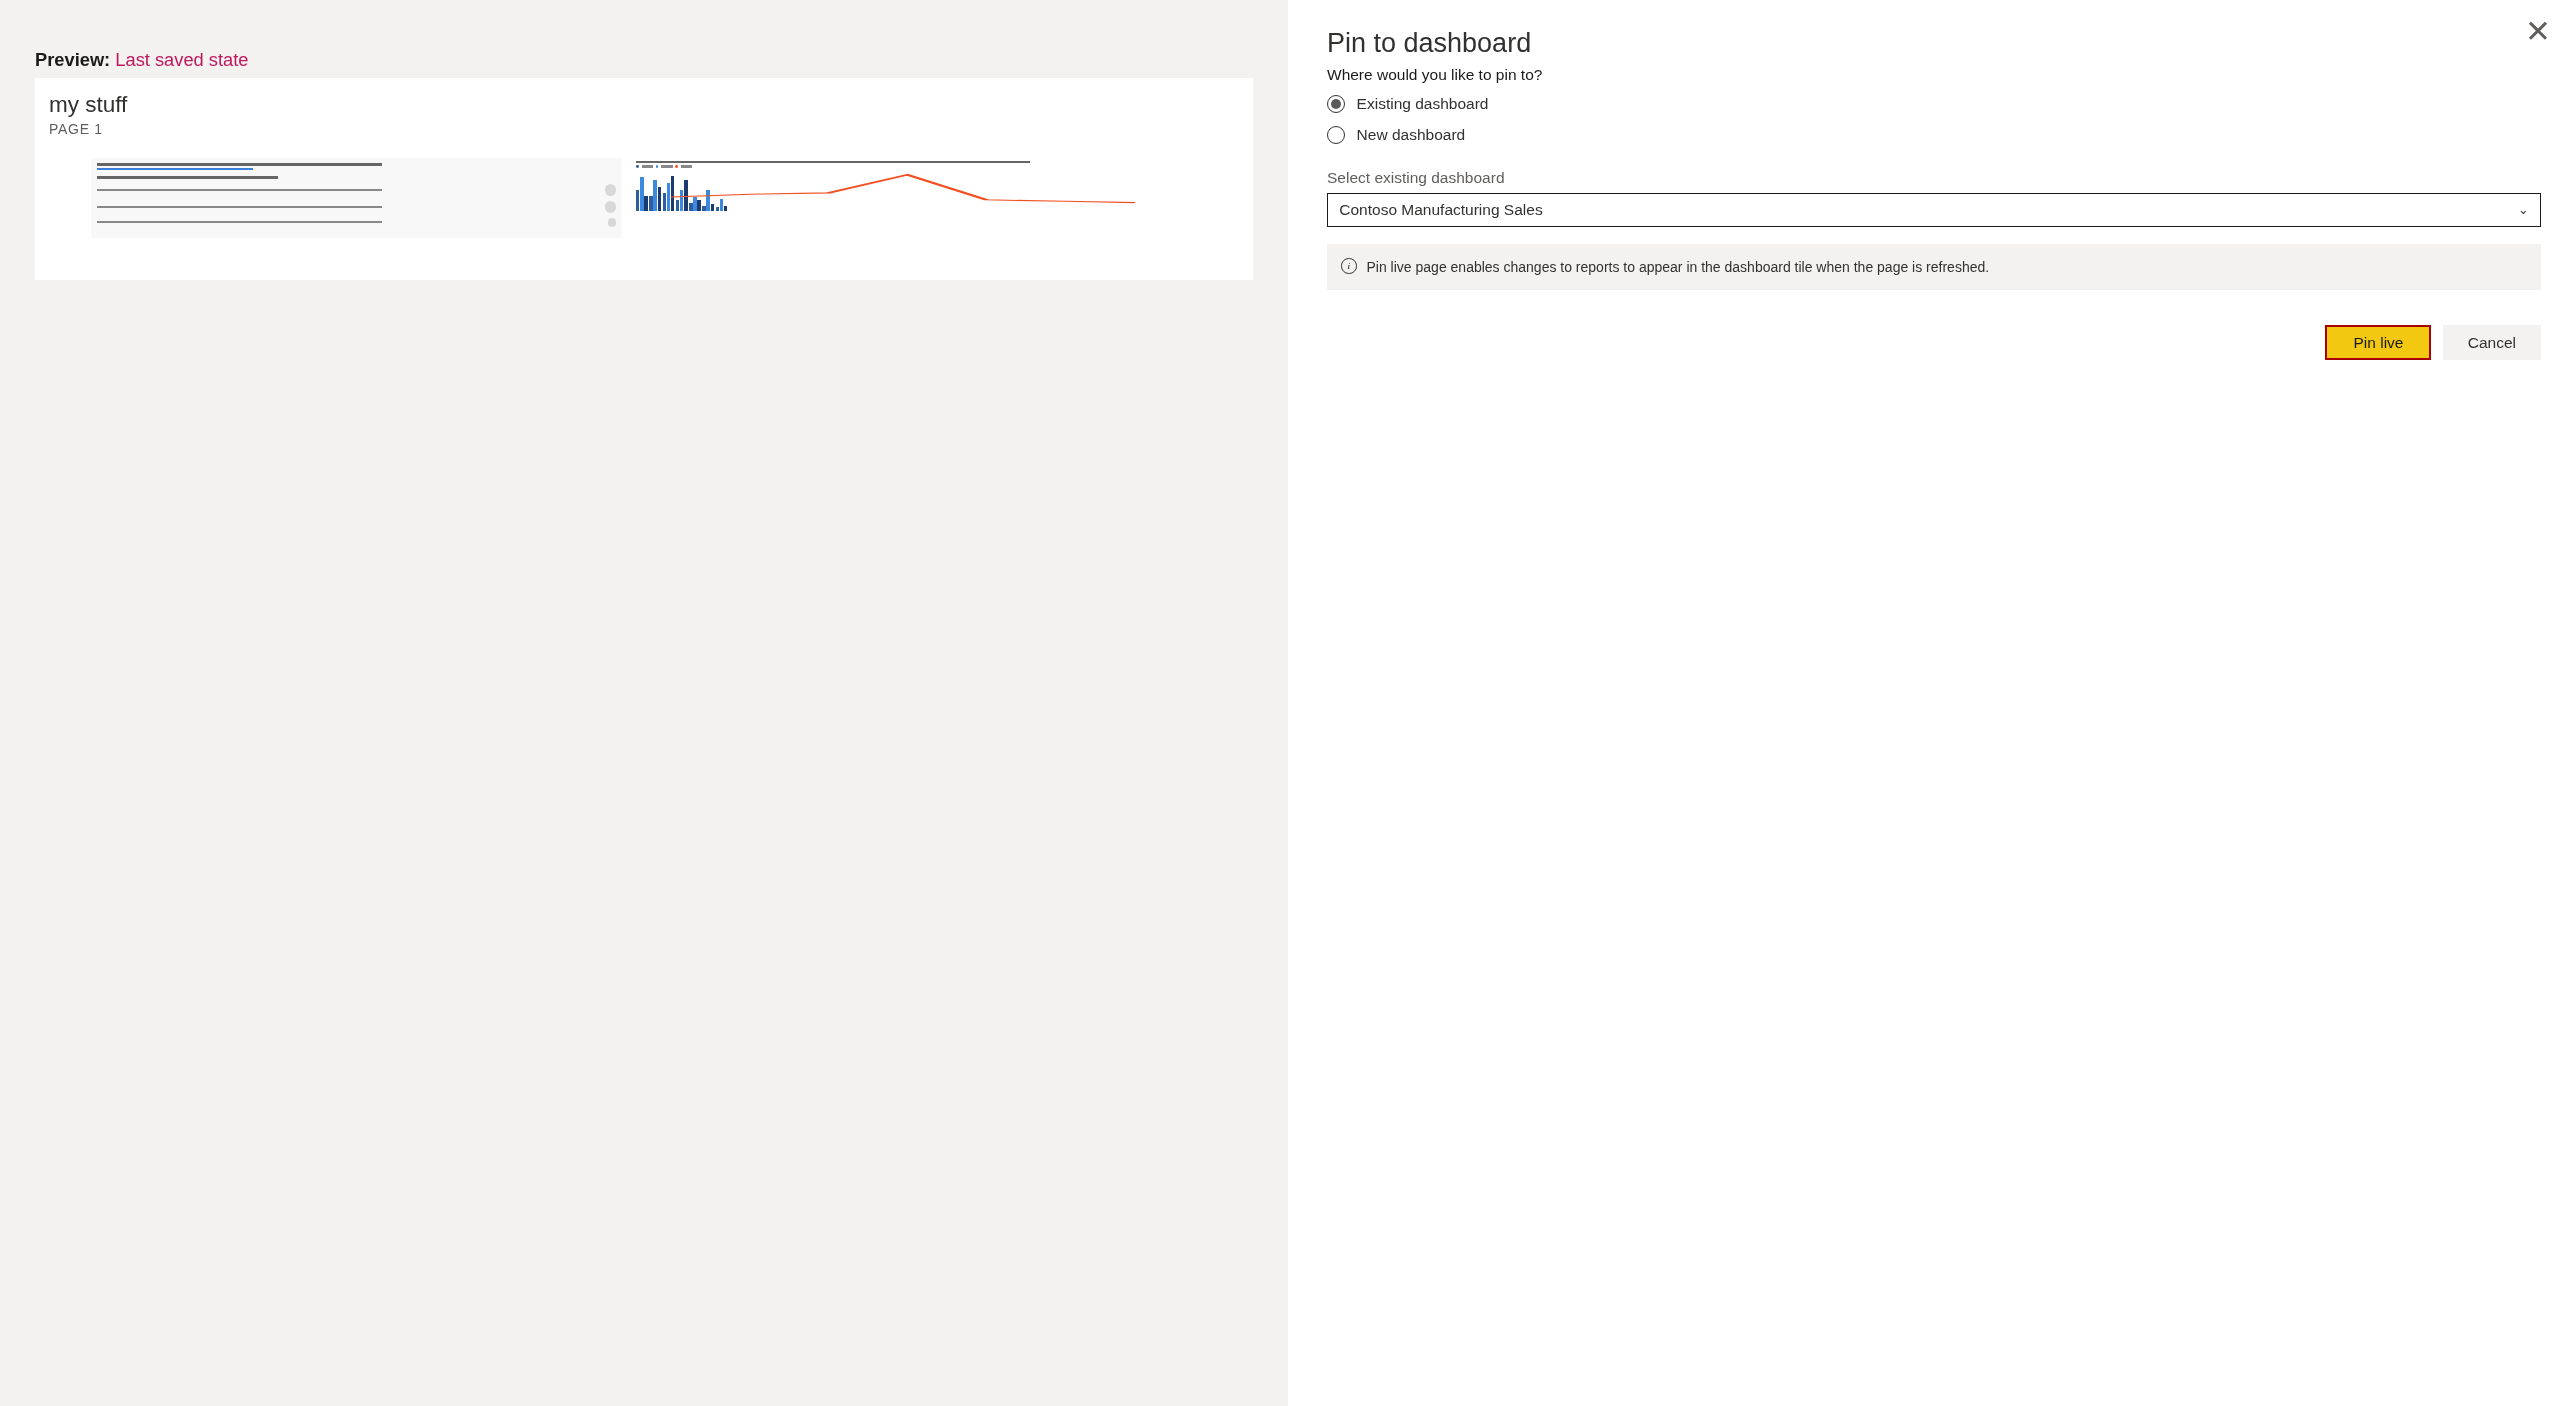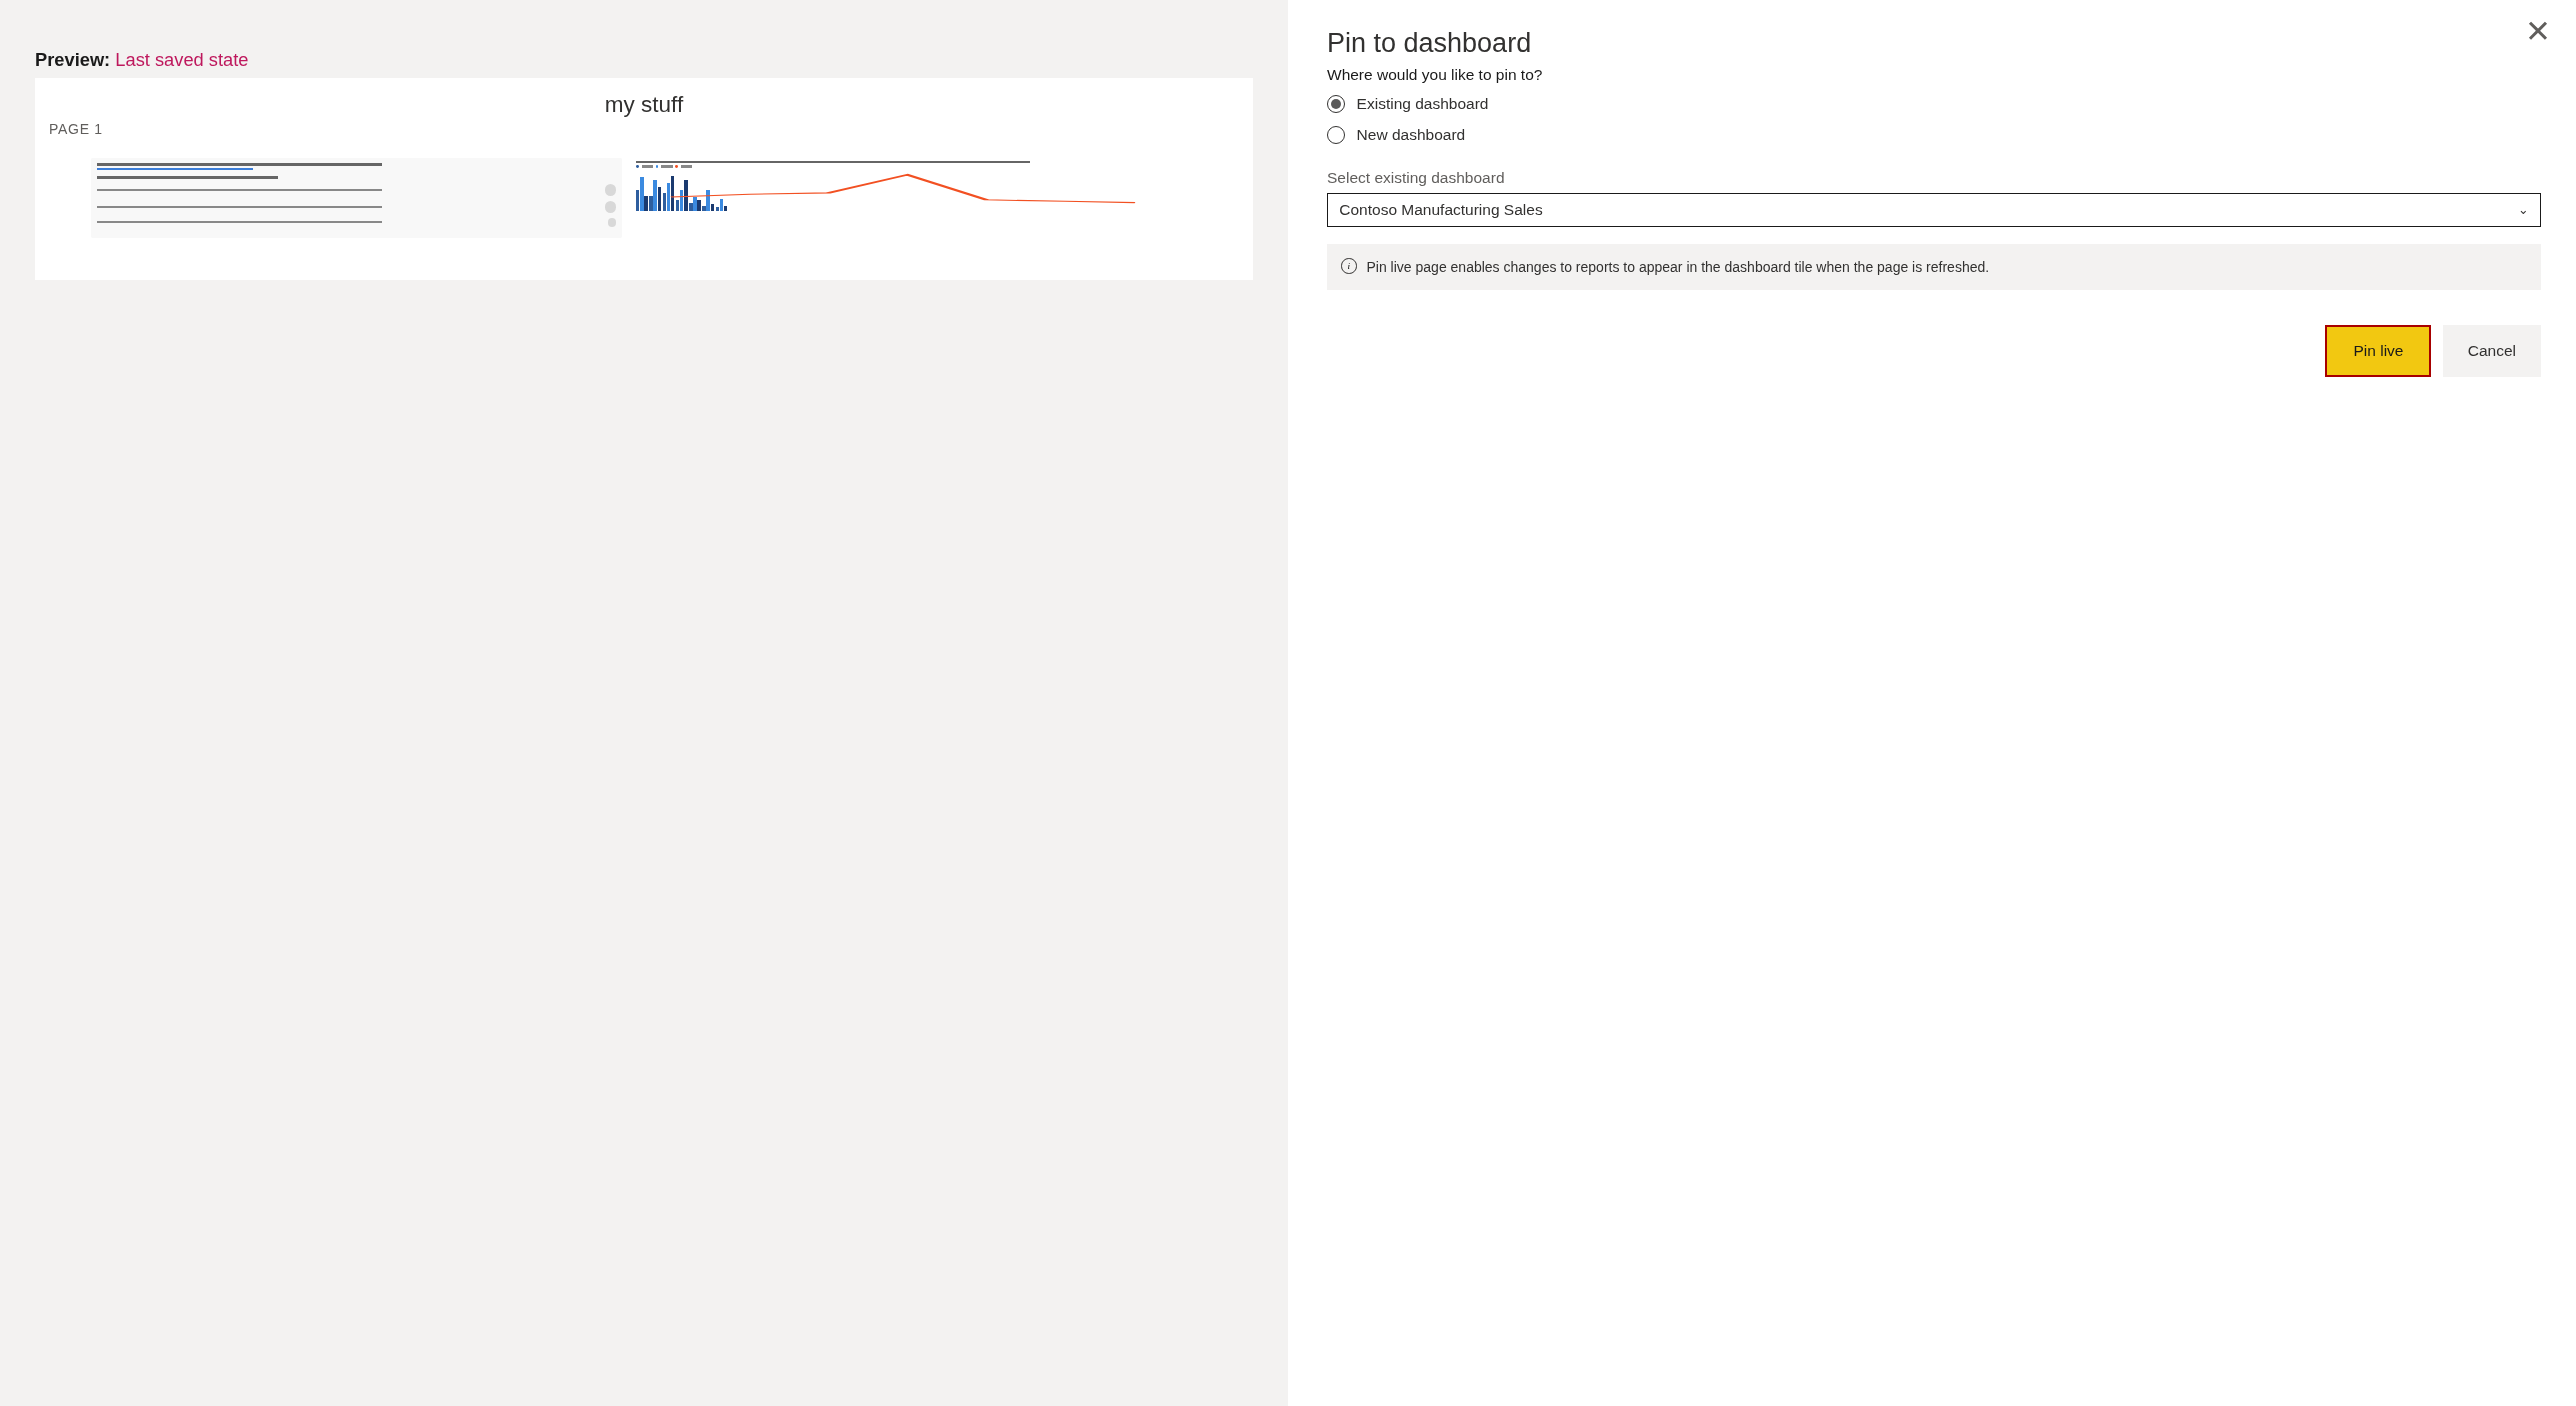--- a/index.html
+++ b/index.html
@@ -36,21 +36,20 @@
       background: white;
       padding: 14px 14px 42px 14px;
       margin-top: 5.6px;
       width: 100%;
     }
     .preview-title {
       font-size: 22.5px;
       color: #323130;
       font-weight: 400;
       margin-bottom: 2.8px;
-      text-align: center;
     }
     .preview-page {
       font-size: 14px;
       color: #605e5c;
       letter-spacing: 0.7px;
       margin-bottom: 21px;
     }
     .preview-content {
       display: flex;
       gap: 11.3px;
@@ -259,21 +258,21 @@
     .btn-primary {
       background: #f2c811;
       color: #1a1a1a;
       outline: 2.8px solid #a80000;
       outline-offset: -2.1px;
       padding: 8.5px 28px;
     }
     .btn-secondary {
       background: #f3f2f1;
       color: #323130;
-      padding: 17px 25px;
+      padding: 0 25px;
     }
   </style>
 </head>
 <body>
 
 <div class="left-panel">
   <div class="preview-label">
     <strong>Preview:</strong>
     <span>Last saved state</span>
   </div>

